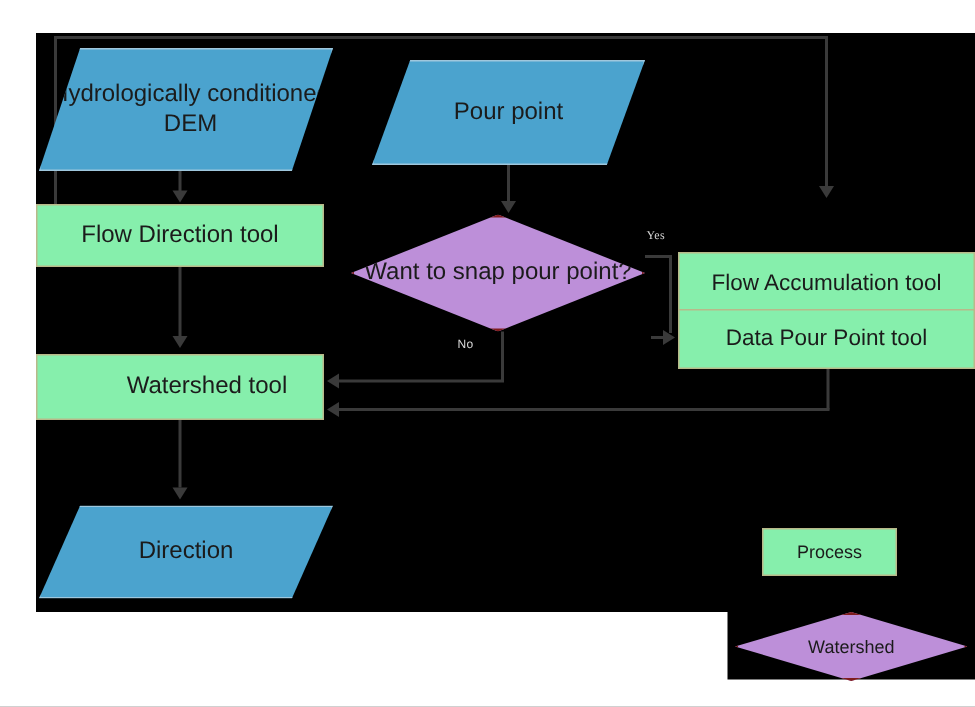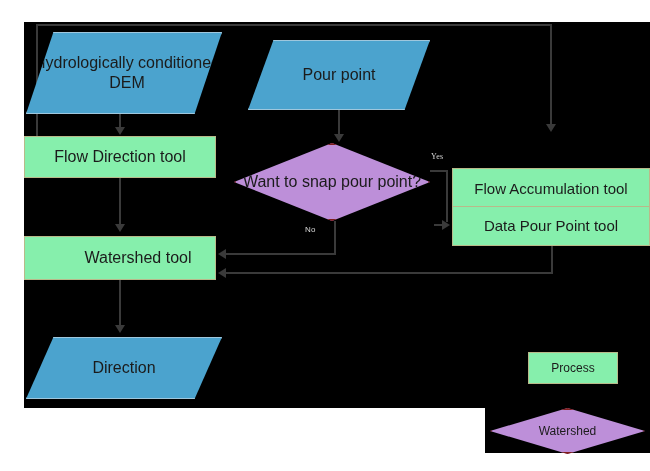--- a/index.html
+++ b/index.html
@@ -62,21 +62,21 @@
   #n-pour       { left: 248px; top: 40px;  width: 182px; height: 70px;  font-size: 16px; text-align: right; }
   #n-flowdir    { left: 24px;  top: 136px; width: 192px; height: 42px;  font-size: 16px; }
   #n-flowacc    { left: 452px; top: 136px; width: 198px; height: 42px;  font-size: 15px; margin-top: 32px; }
   #n-snap       { left: 452px; top: 206px; width: 198px; height: 40px;  font-size: 15px; }
   #n-decision   { left: 234px; top: 143px; width: 196px; height: 78px;  font-size: 16px; }
   #n-watershed-tool { left: 24px;  top: 236px; width: 192px; height: 44px; font-size: 16px; padding-left: 36px; }
   #n-watershed  { left: 26px;  top: 337px; width: 196px; height: 62px;  font-size: 16px; }
 
   
   #lg-data      { left: 508px; top: 310px; width: 98px; height: 20px; font-size: 12px; }
-  #lg-process   { left: 508px; top: 352px; width: 90px; height: 32px; font-size: 12px; margin-left: 20px; }
+  #lg-process   { left: 508px; top: 352px; width: 90px; height: 32px; font-size: 12px; }
   #lg-decision  { left: 490px; top: 408px; width: 155px; height: 46px; font-size: 12px; }
 
   
   .line {
     position: absolute;
     background: #3a3a3a;
   }
   .h { height: 2px; }
   .v { width: 2px; }
 

